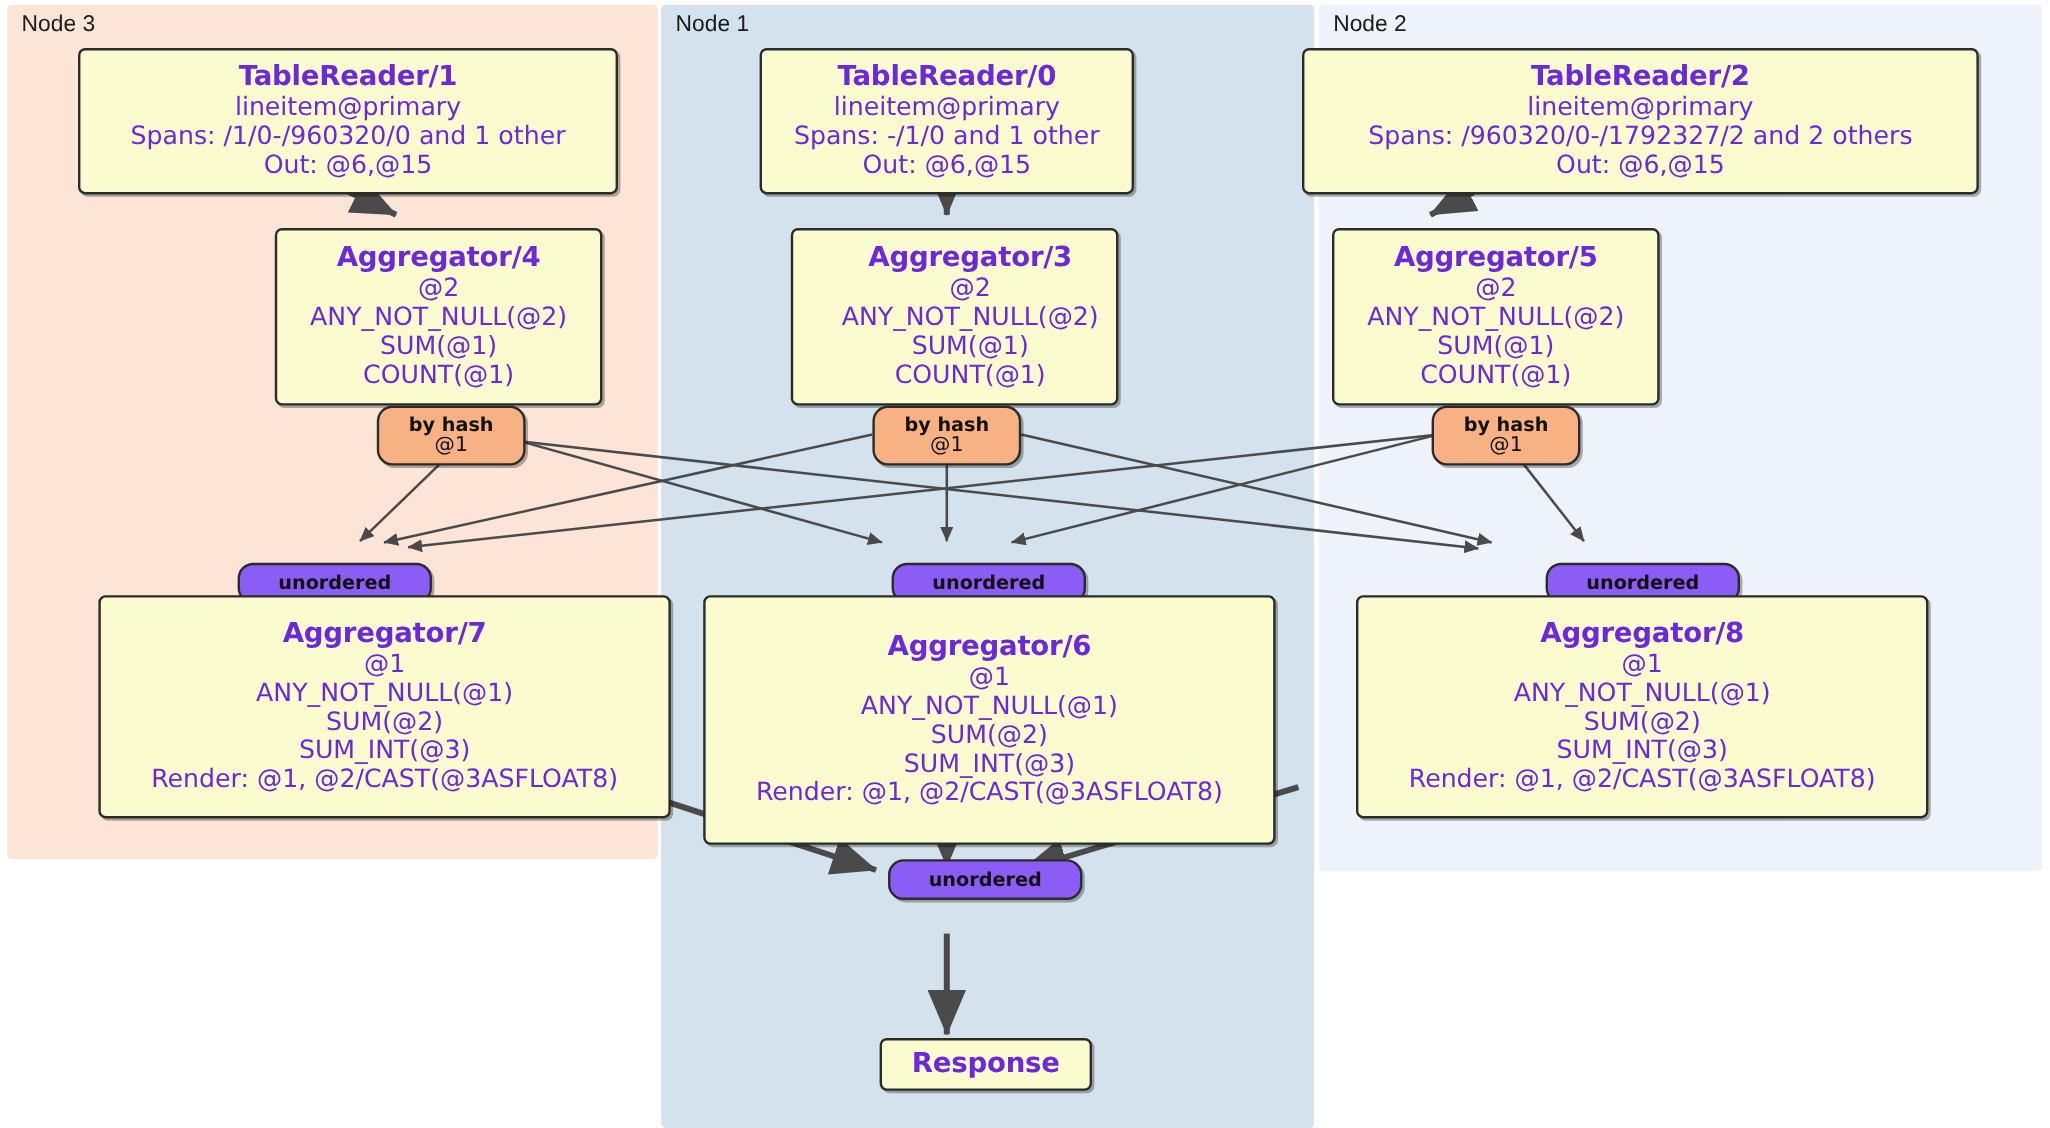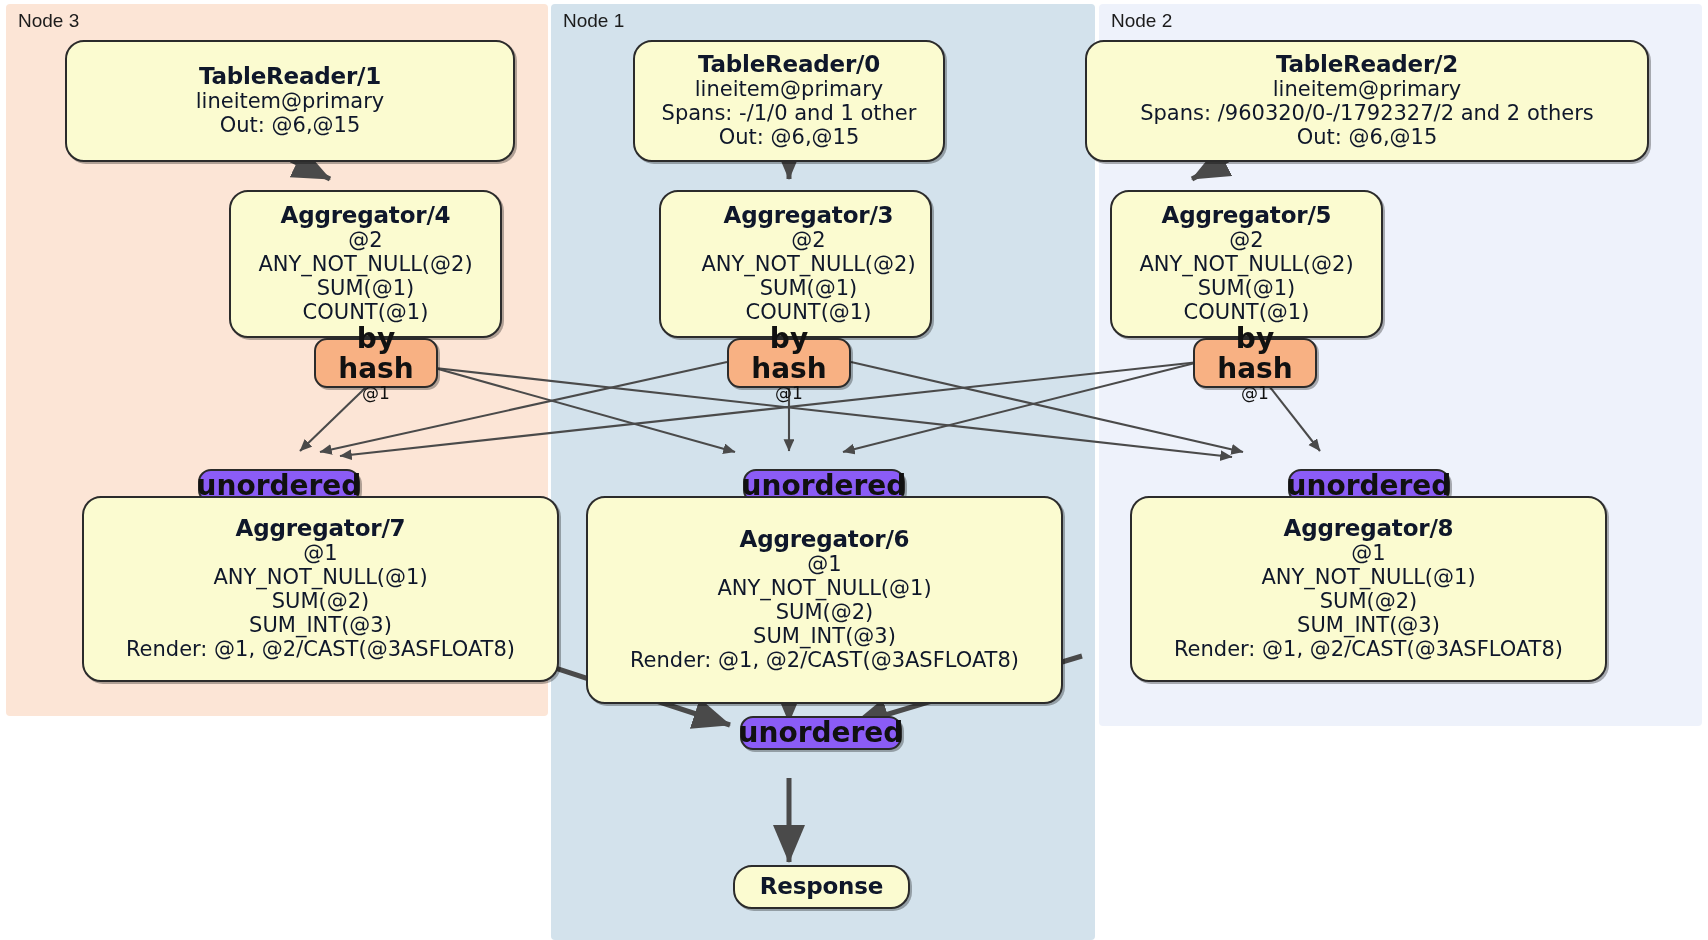--- a/index.html
+++ b/index.html
@@ -11,39 +11,39 @@
     position:absolute;top:6px;left:12px;font-size:19px;color:#1b1b1b;
     font-family:"Liberation Sans","DejaVu Sans",sans-serif;white-space:nowrap;
   }
 
   #panel-node3{left:6px;  top:4px;  width:542px; height:712px; background:#fce5d6;}
   #panel-node1{left:551px;top:4px;  width:544px; height:936px; background:#d3e2ec;}
   #panel-node2{left:1099px;top:4px; width:603px; height:722px; background:#eef2fb;}
 
   .proc{
     position:absolute;box-sizing:border-box;
-    background:#fbfbd0;border:2px solid #2b2b2b;border-radius:19px;
+    background:#fbfbd0;border:2px solid #2b2b2b;border-radius:6px;
     box-shadow:2px 2px 0 rgba(0,0,0,0.30);
-    text-align:center;color:#0f172a;
+    text-align:center;color:#6d28d9;
     display:flex;flex-direction:column;justify-content:center;align-items:center;
     padding:5px 10px;
   }
   .proc .ttl{font-weight:bold;font-size:23px;line-height:1.12;letter-spacing:-0.2px;}
   .proc .ln{font-size:21px;line-height:1.14;white-space:nowrap;}
 
   .pill{
     position:absolute;box-sizing:border-box;
     border:2px solid #2b2b2b;border-radius:13px;
     box-shadow:2px 2px 0 rgba(0,0,0,0.30);
     display:flex;flex-direction:column;justify-content:center;align-items:center;
     color:#111;text-align:center;line-height:1.08;
   }
   .pill.hash{background:#f8b183;}
   .pill.unord{background:#8b5cf6;}
-  .pill .p1{font-weight:bold;font-size:28px;}
+  .pill .p1{font-weight:bold;font-size:16px;}
   .pill .p2{font-size:17px;}
 
   svg#edges{position:absolute;left:0;top:0;width:1708px;height:940px;overflow:visible;}
 </style>
 </head>
 <body>
 
 <div id="canvas">
 
   <div class="node-panel" id="panel-node3">
@@ -88,20 +88,21 @@
       <path d="M789,681 L789,722" stroke-width="5" marker-end="url(#ah)"></path>
       <path d="M1082,656 L852,725" stroke-width="5" marker-end="url(#ah)"></path>
 
       <path d="M789,778 L789,862" stroke-width="5" marker-end="url(#ah)"></path>
     </g>
   </svg>
 
   <div class="proc" style="left:65px;top:40px;width:450px;height:122px;">
     <div class="ttl">TableReader/1</div>
     <div class="ln">lineitem@primary</div>
+    <div class="ln">Spans: /1/0-/960320/0 and 1 other</div>
     <div class="ln">Out: @6,@15</div>
   </div>
 
   <div class="proc" style="left:633px;top:40px;width:312px;height:122px;">
     <div class="ttl">TableReader/0</div>
     <div class="ln">lineitem@primary</div>
     <div class="ln">Spans: -/1/0 and 1 other</div>
     <div class="ln">Out: @6,@15</div>
   </div>
 

